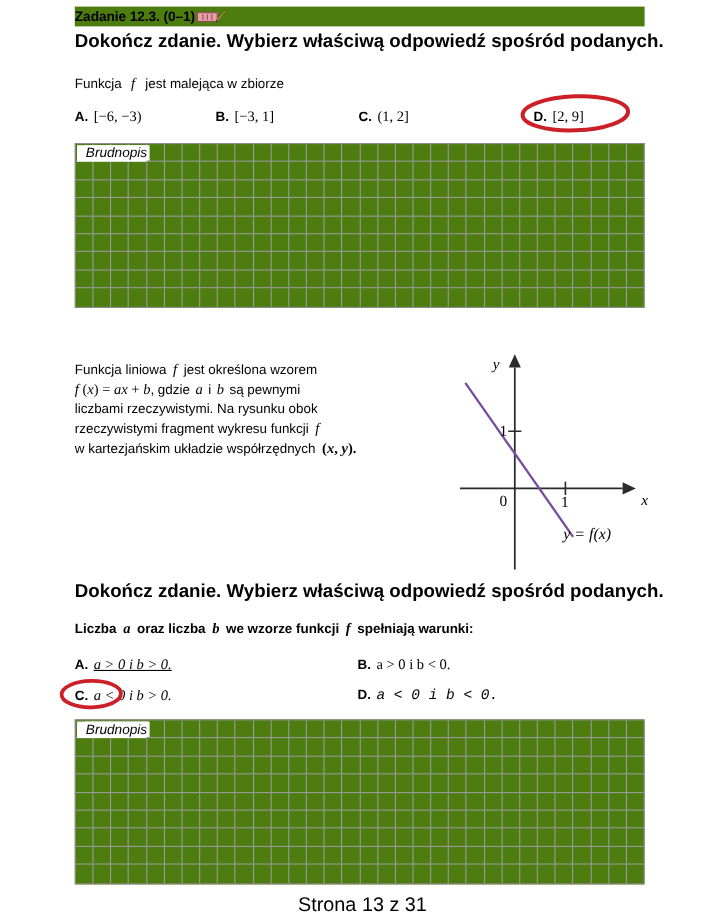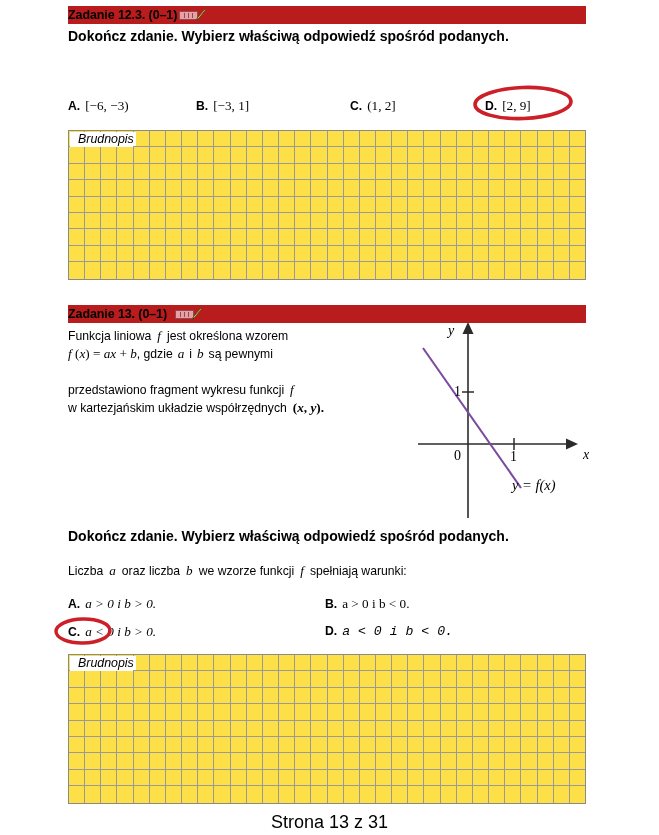--- a/index.html
+++ b/index.html
@@ -13,21 +13,21 @@
     -webkit-font-smoothing:antialiased;
   }
   .page{position:absolute;left:0;top:0;width:659px;height:835px;}
 
   
   .task-header{
     position:absolute;
     left:68px;
     width:518px;
     height:18px;
-    background:#b91c1c;
+    background:#4d7c0f;
     display:flex;
     align-items:center;
   }
   .task-header .title{
     font-weight:bold;
     font-size:12.5px;
     letter-spacing:-0.1px;
     white-space:nowrap;
   }
   .icon-eraser{
@@ -49,21 +49,21 @@
   .icon-eraser .bar i:nth-child(1){left:4px;}
   .icon-eraser .bar i:nth-child(2){left:8px;}
   .icon-eraser .bar i:nth-child(3){left:12px;}
   .icon-eraser svg{position:absolute;left:16px;top:-2px;}
 
   
   .bold-instr{
     position:absolute;
     left:68px;
     font-weight:bold;
-    font-size:14px;
+    font-size:17px;
     white-space:nowrap;
   }
   .body-line{
     position:absolute;
     left:68px;
     font-size:12.2px;
     white-space:nowrap;
   }
   .mi{font-family:"Liberation Serif", serif;font-style:italic;font-size:13.2px;}
   .mn{font-family:"Liberation Serif", serif;font-size:13.2px;font-style:normal;}
@@ -84,21 +84,21 @@
   }
   .circle-mark svg{display:block;}
 
   
   .grid-wrap{
     position:absolute;
     left:68px;
     width:518px;
     border:1px solid #8a8a8a;
     box-sizing:border-box;
-    background:#fde047;
+    background:#4d7c0f;
   }
   .grid-row{display:flex;height:16.4px;}
   .grid-cell{
     flex:1 1 0;
     border-right:1px solid #9a9a9a;
     border-bottom:1px solid #9a9a9a;
     box-sizing:border-box;
   }
   .grid-row:last-child .grid-cell{border-bottom:none;}
   .grid-cell:last-child{border-right:none;}
@@ -154,28 +154,33 @@
         </span>
       <svg width="11" height="14" viewBox="0 0 11 14">
         <path d="M9.6 1.2 L10.4 2.2 L3.4 11.0 L1.8 12.2 L2.1 10.2 Z" fill="#d9c64a" stroke="#4a4420" stroke-width="0.8"></path>
         <path d="M2.0 10.4 L1.85 12.15 L3.3 11.05 Z" fill="#2a2a2a"></path>
       </svg>
     </span>
   </div>
 
   <div class="bold-instr" style="top:28px;">Dokończ zdanie. Wybierz właściwą odpowiedź spośród podanych.</div>
 
+  <div class="body-line" style="top:68px;">
+    <span>Funkcja</span>
+    <span class="mi" style="margin:0 6px 0 5px;">f</span>
+    <span>jest malejąca w zbiorze</span>
+  </div>
 
   <div class="opt" style="left:68px;top:98px;">
     <span class="lbl">A.</span><span class="val mn">[−6, −3)</span>
   </div>
   <div class="opt" style="left:196px;top:98px;">
     <span class="lbl">B.</span><span class="val mn">[−3, 1]</span>
   </div>
-  <div class="opt" style="left:326px;top:98px;margin-left:24px;">
+  <div class="opt" style="left:326px;top:98px;">
     <span class="lbl">C.</span><span class="val mn">(1, 2]</span>
   </div>
   <div class="opt" style="left:485px;top:98px;">
     <span class="lbl">D.</span><span class="val mn">[2, 9]</span>
   </div>
 
   <div class="circle-mark" style="left:470px;top:84px;">
     <svg width="106" height="38" viewBox="0 0 106 38">
       <ellipse cx="53" cy="19" rx="48" ry="15.5" fill="none" stroke="#cc1f27" stroke-width="3.6" transform="rotate(-2 53 19)"></ellipse>
     </svg>
@@ -487,43 +492,32 @@
           <div class="grid-cell"></div>
           <div class="grid-cell"></div>
           <div class="grid-cell"></div>
           <div class="grid-cell"></div>
           <div class="grid-cell"></div>
           <div class="grid-cell"></div>
         </div>
       </div>
   </div>
 
-  <div class="task-header" style="top:305px;">
-    <span class="title">Zadanie 13. (0–1)</span>
-    <span class="icon-eraser" style="margin-left:8px;">
-      <span class="bar">
-          <i></i>
-          <i></i>
-          <i></i>
-        </span>
-      <svg width="11" height="14" viewBox="0 0 11 14">
-        <path d="M9.6 1.2 L10.4 2.2 L3.4 11.0 L1.8 12.2 L2.1 10.2 Z" fill="#d9c64a" stroke="#4a4420" stroke-width="0.8"></path>
-        <path d="M2.0 10.4 L1.85 12.15 L3.3 11.05 Z" fill="#2a2a2a"></path>
-      </svg>
-    </span>
-  </div>
 
   <div class="body-line" style="top:328px;">
     <span>Funkcja liniowa</span><span class="mi" style="margin:0 6px 0 6px;">f</span><span>jest określona wzorem</span>
   </div>
   <div class="body-line" style="top:346px;text-align:right;">
     <span class="mn"><span class="mi">f</span> (<span class="mi">x</span>) = <span class="mi">ax</span> + <span class="mi">b</span></span><span>, gdzie</span><span class="mi" style="margin:0 5px;">a</span><span>i</span><span class="mi" style="margin:0 5px;">b</span><span>są pewnymi</span>
   </div>
+  <div class="body-line" style="top:364px;">
+    <span>liczbami rzeczywistymi. Na rysunku obok</span>
+  </div>
   <div class="body-line" style="top:382px;">
-    <span>przedstawiono fragment wykresu funkcji</span><span class="mi" style="margin-left:6px;">f</span>
+    <span>rzeczywistymi fragment wykresu funkcji</span><span class="mi" style="margin-left:6px;">f</span>
   </div>
   <div class="body-line" style="top:400px;">
     <span>w kartezjańskim układzie współrzędnych</span><span class="mn" style="margin-left:6px;font-weight:bold;">(<span class="mi">x</span>, <span class="mi">y</span>).</span>
   </div>
 
   <div class="chart">
     <svg width="180" height="200" viewBox="0 0 180 200">
 
       <line x1="0" y1="126" x2="148" y2="126" stroke="#2b2b2b" stroke-width="1.6"></line>
       <polygon points="148,120.5 160,126 148,131.5" fill="#2b2b2b"></polygon>
@@ -540,26 +534,26 @@
       <text x="165" y="141" font-family="Liberation Serif, serif" font-style="italic" font-size="14" fill="#000">x</text>
       <text x="36" y="78" font-family="Liberation Serif, serif" font-size="14" fill="#000">1</text>
       <text x="92" y="143" font-family="Liberation Serif, serif" font-size="14" fill="#000">1</text>
       <text x="36" y="142" font-family="Liberation Serif, serif" font-size="14" fill="#000">0</text>
       <text x="94" y="172" font-family="Liberation Serif, serif" font-style="italic" font-size="14.5" fill="#000">y = f(x)</text>
     </svg>
   </div>
 
   <div class="bold-instr" style="top:528px;">Dokończ zdanie. Wybierz właściwą odpowiedź spośród podanych.</div>
 
-  <div class="body-line" style="top:563px;">
+  <div class="body-line" style="top:563px;font-weight:bold;">
     <span>Liczba</span><span class="mi" style="margin:0 6px;">a</span><span>oraz liczba</span><span class="mi" style="margin:0 6px;">b</span><span>we wzorze funkcji</span><span class="mi" style="margin:0 6px;">f</span><span>spełniają warunki:</span>
   </div>
 
   <div class="opt" style="left:68px;top:596px;">
-    <span class="lbl">A.</span><span class="val mn" style="font-style:italic;">a &gt; 0  i  b &gt; 0.</span>
+    <span class="lbl">A.</span><span class="val mn" style="font-style:italic;text-decoration:underline;">a &gt; 0  i  b &gt; 0.</span>
   </div>
   <div class="opt" style="left:325px;top:596px;">
     <span class="lbl">B.</span><span class="val mn" style="">a &gt; 0  i  b &lt; 0.</span>
   </div>
   <div class="opt" style="left:68px;top:624px;">
     <span class="lbl">C.</span><span class="val mn" style="font-style:italic;">a &lt; 0  i  b &gt; 0.</span>
   </div>
   <div class="opt" style="left:325px;top:624px;">
     <span class="lbl">D.</span><span class="val mn" style="font-style:italic;font-family:Liberation Mono, monospace;">a &lt; 0  i  b &lt; 0.</span>
   </div>

